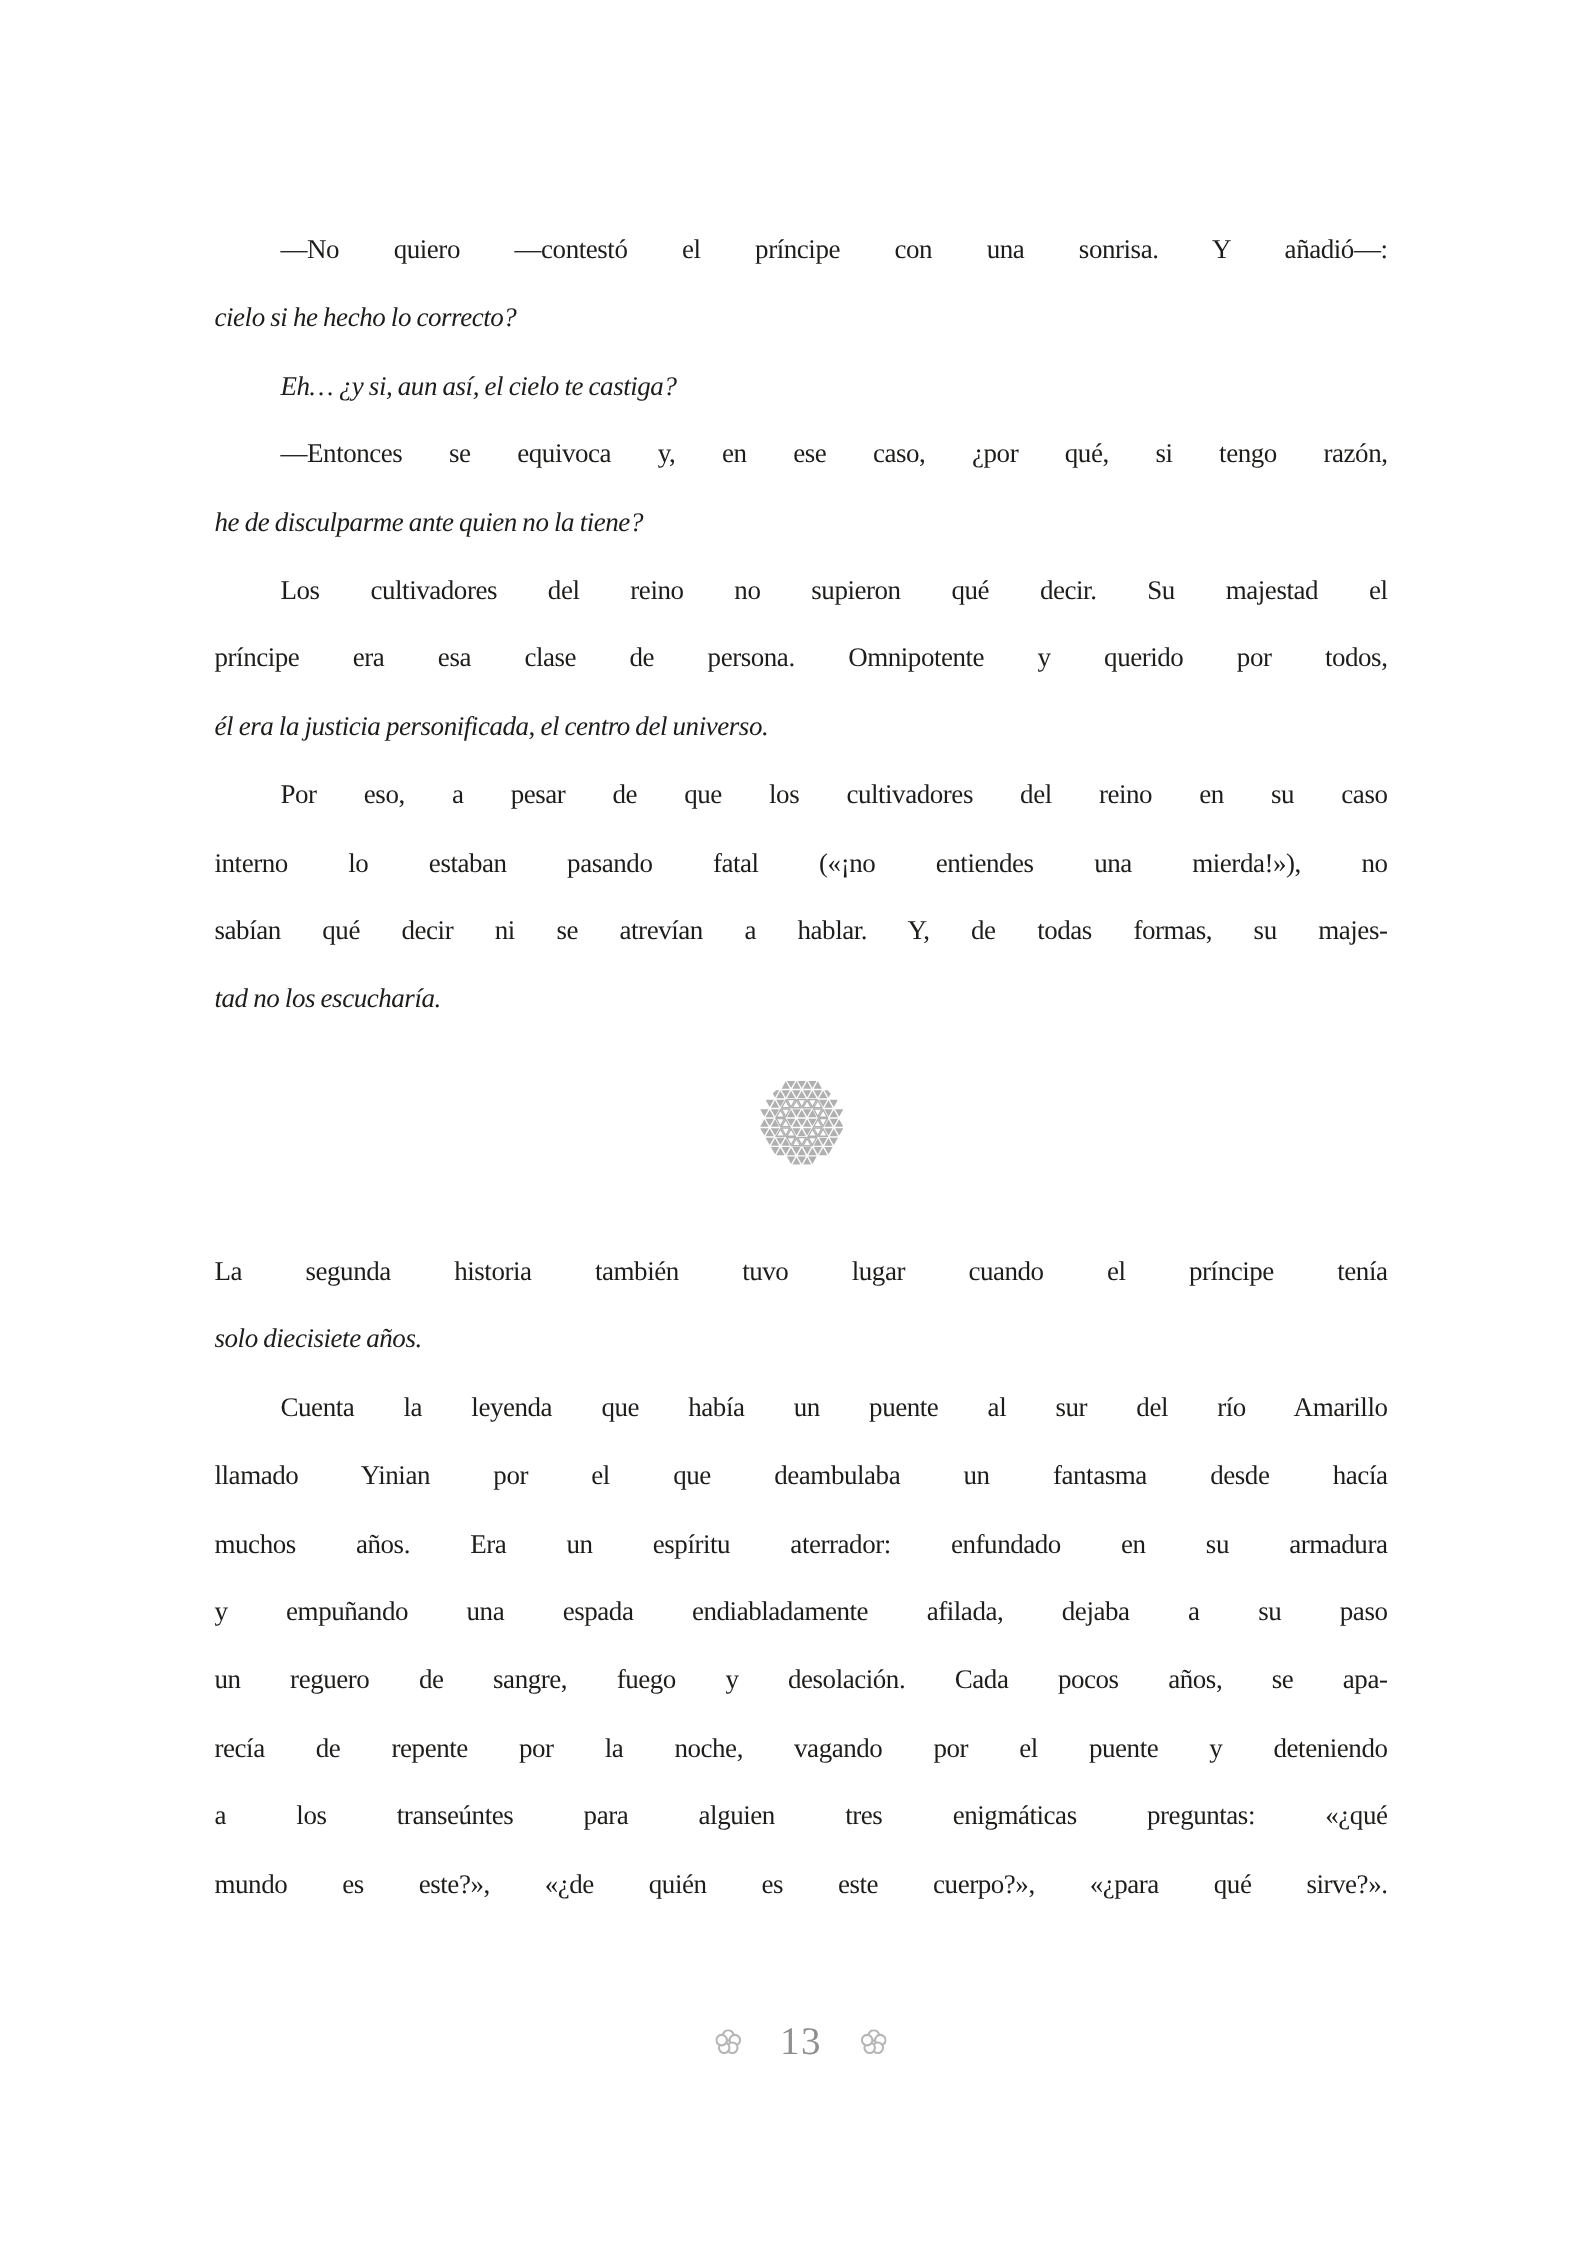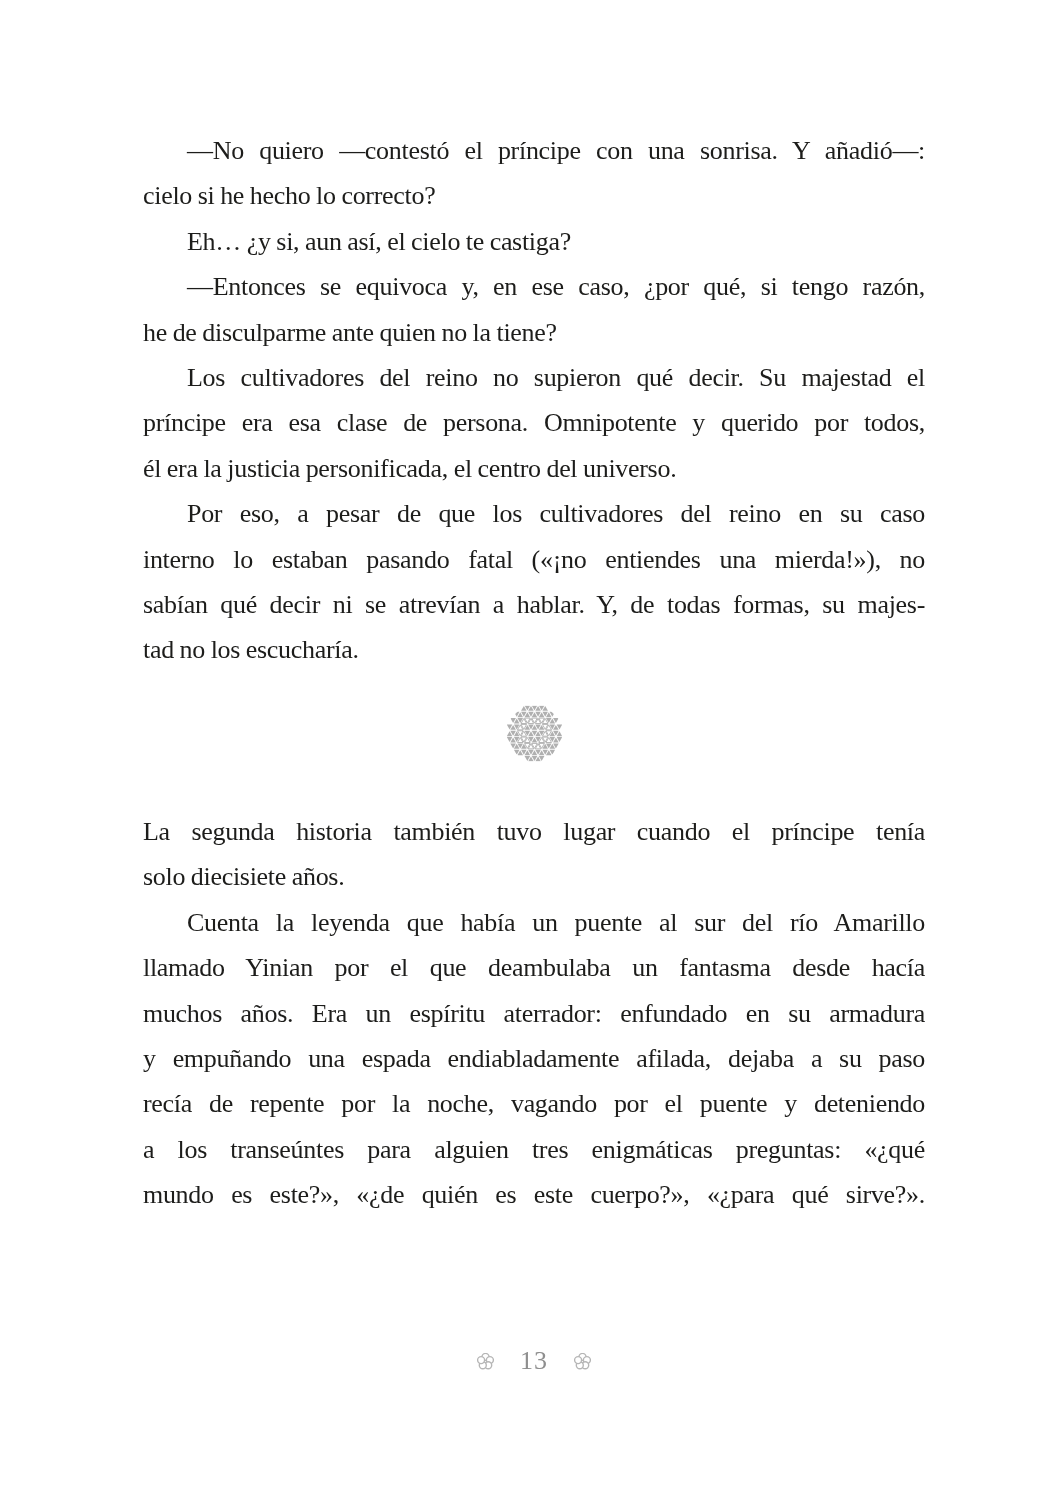--- a/index.html
+++ b/index.html
@@ -6,29 +6,29 @@
   .page{
     position:relative;
     width:1057px;height:1500px;
     background:#ffffff;
     overflow:hidden;
     font-family:"Liberation Serif","DejaVu Serif",serif;
     color:var(--ink,#1d1d1b);
   }
   .text-block{
     position:absolute;
-    left:143px;top:128px;width:782px;
-    font-size:26px;
+    left:143px;top:144px;width:782px;
+    font-size:18px;
     line-height:45.4px;
     letter-spacing:-0.3px;
     word-spacing:-0.5px;
   }
   .text-block p{margin:0;padding:0;}
   .ln{display:block;text-align:justify;text-align-last:justify;}
-  .ln.end{text-align-last:left;}
+  .ln.end{text-align-last:left;font-style:italic;}
   .ln.ind{text-indent:44px;}
   .scene-break{
     height:136px;
     display:flex;align-items:center;justify-content:center;
   }
   .page-footer{
     position:absolute;
     left:143px;top:1346px;width:782px;
     display:flex;align-items:center;justify-content:center;
     gap:26px;
@@ -198,20 +198,21 @@
     <p>
       <span class="ln">La segunda historia también tuvo lugar cuando el príncipe tenía</span>
       <span class="ln end">solo diecisiete años.</span>
     </p>
 
     <p>
       <span class="ln ind">Cuenta la leyenda que había un puente al sur del río Amarillo</span>
       <span class="ln">llamado Yinian por el que deambulaba un fantasma desde hacía</span>
       <span class="ln">muchos años. Era un espíritu aterrador: enfundado en su armadura</span>
       <span class="ln">y empuñando una espada endiabladamente afilada, dejaba a su paso</span>
+      <span class="ln">un reguero de sangre, fuego y desolación. Cada pocos años, se apa-</span>
       <span class="ln">recía de repente por la noche, vagando por el puente y deteniendo</span>
       <span class="ln">a los transeúntes para alguien tres enigmáticas preguntas: «¿qué</span>
       <span class="ln">mundo es este?», «¿de quién es este cuerpo?», «¿para qué sirve?».</span>
     </p>
 
   </main>
 
   <footer class="page-footer">
     <span class="flower">
       <svg width="17" height="17" viewBox="0 0 17 17" aria-hidden="true">

